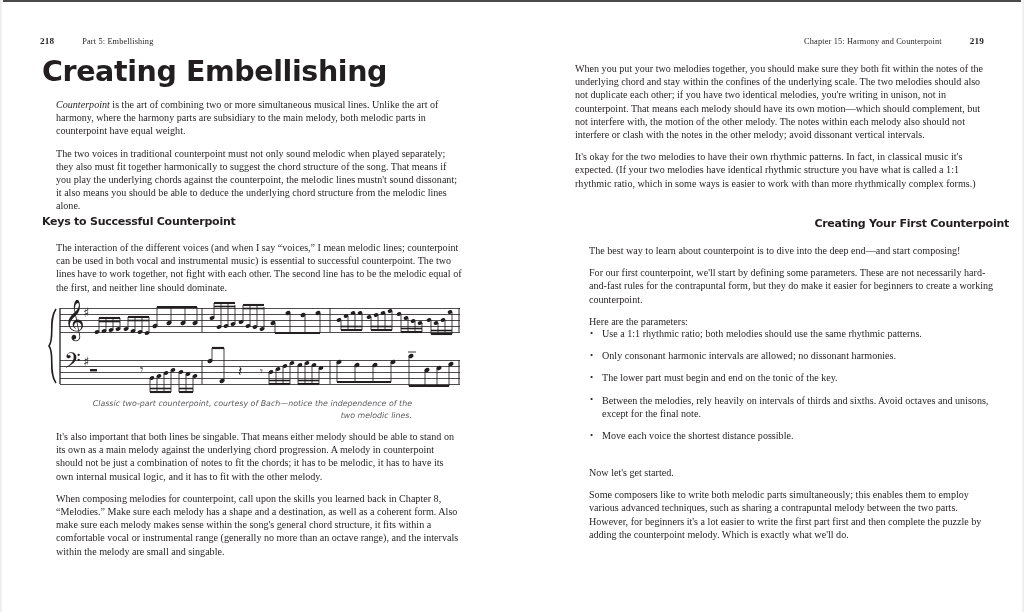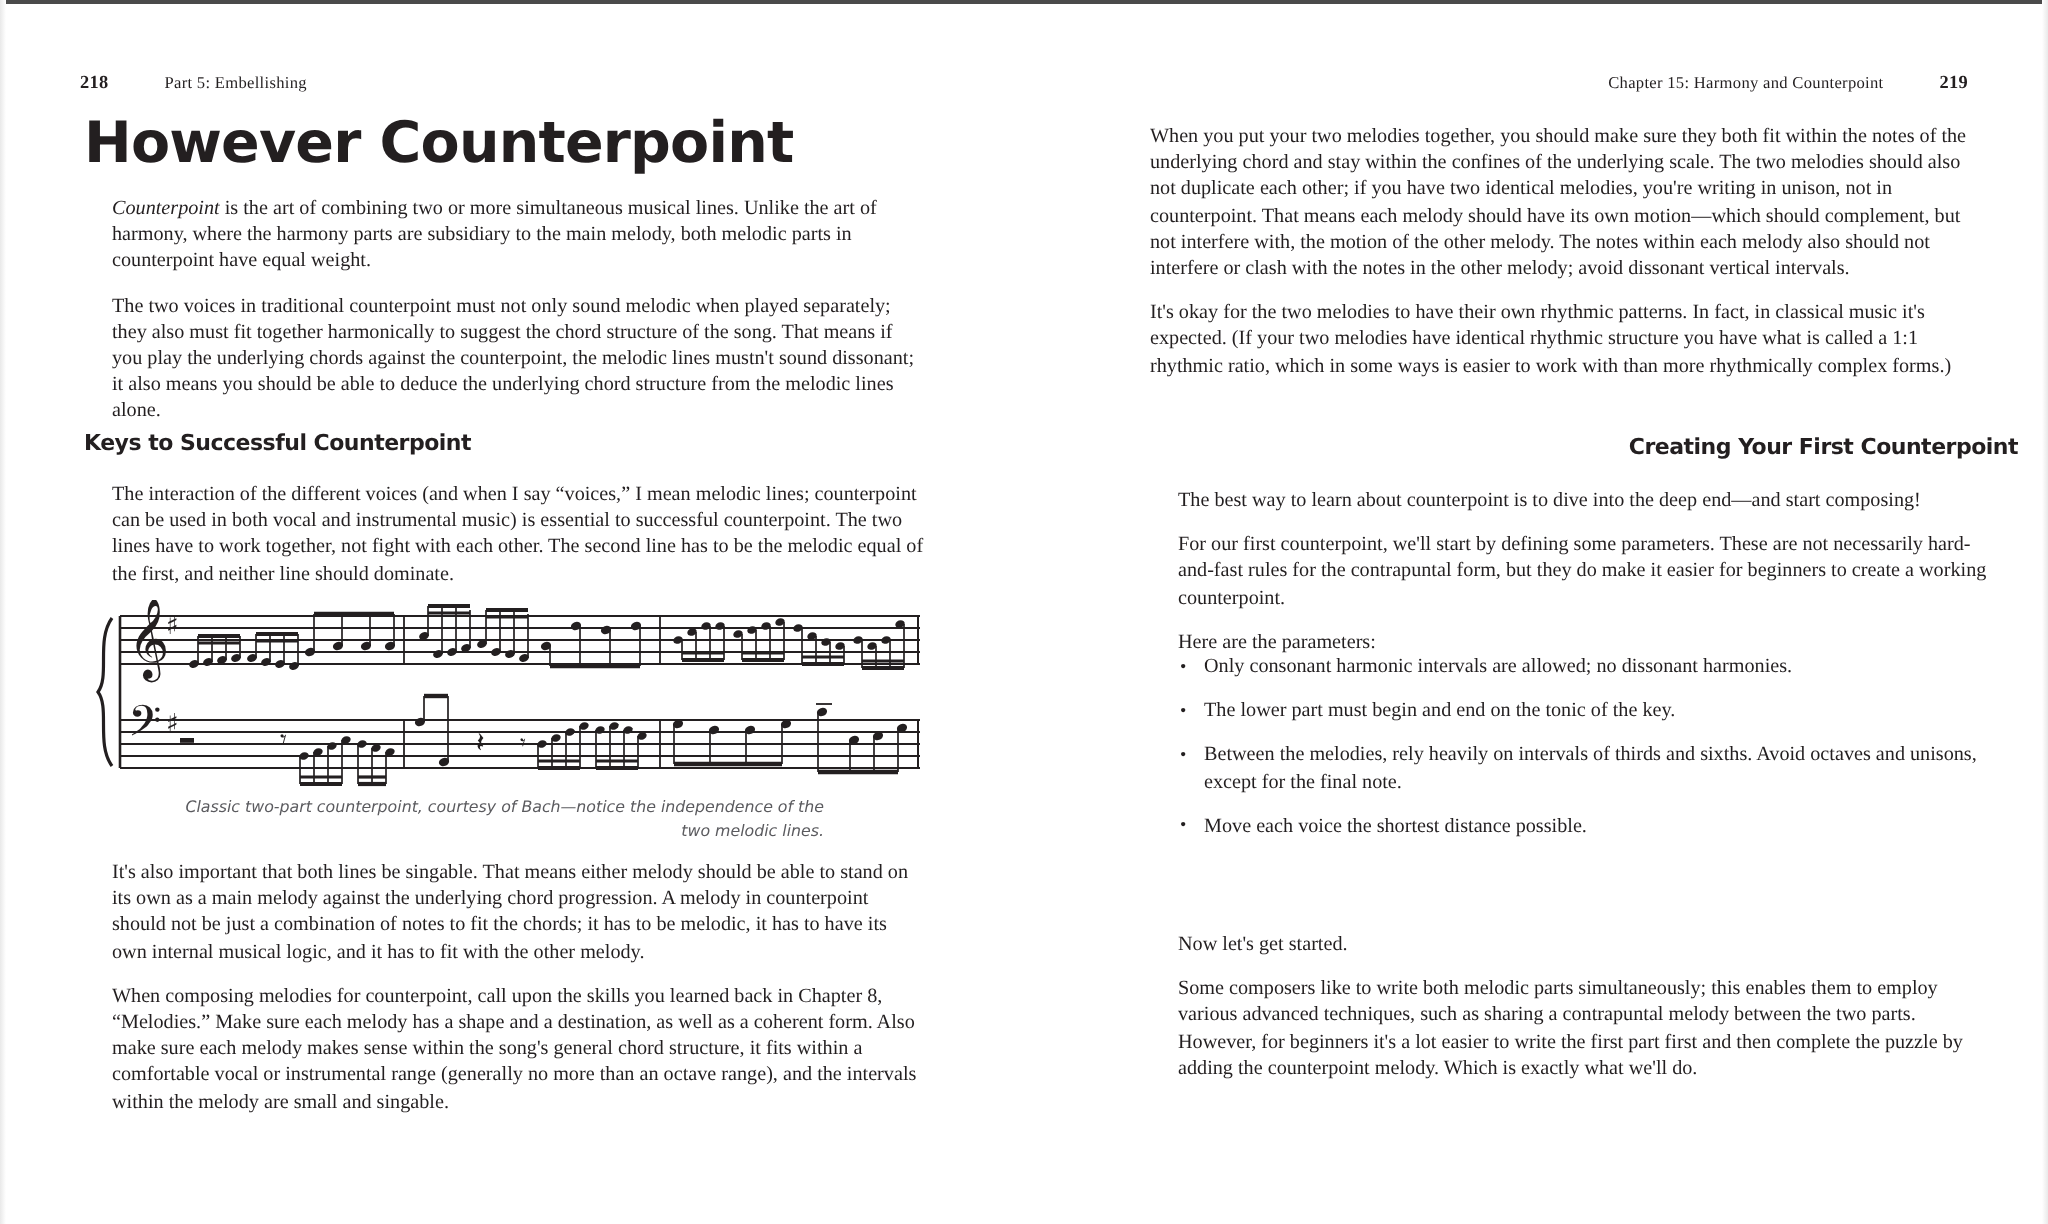--- a/index.html
+++ b/index.html
@@ -167,21 +167,21 @@
   <div class="top-rule"></div>
   <div class="edge-left"></div>
   <div class="edge-right"></div>
 
   <div class="page page-left">
 
     <div class="runhead runhead-left">
       <span class="folio">218</span><span>Part 5: Embellishing</span>
     </div>
 
-    <h1 class="chapter-title">However Counterpoint</h1>
+    <h1 class="chapter-title">Creating Embellishing</h1>
 
     <div class="col" style="left:42px; top:98px; width:420px;">
       <p class="body indent"><em>Counterpoint</em><span> is the art of combining two or more simultaneous musical lines. Unlike the art of harmony, where the harmony parts are subsidiary to the main melody, both melodic parts in counterpoint have equal weight.</span></p>
       <p class="body indent">The two voices in traditional counterpoint must not only sound melodic when played separately; they also must fit together harmonically to suggest the chord structure of the song. That means if you play the underlying chords against the counterpoint, the melodic lines mustn't sound dissonant; it also means you should be able to deduce the underlying chord structure from the melodic lines alone.</p>
     </div>
 
     <div class="col" style="left:42px; top:216px; width:420px;">
       <h2 class="section-title">Keys to Successful Counterpoint</h2>
     </div>
 
@@ -434,20 +434,21 @@
     </div>
 
     <div class="col" style="left:63px; top:244px; width:420px;">
       <p class="body indent">The best way to learn about counterpoint is to dive into the deep end—and start composing!</p>
       <p class="body indent">For our first counterpoint, we'll start by defining some parameters. These are not necessarily hard-and-fast rules for the contrapuntal form, but they do make it easier for beginners to create a working counterpoint.</p>
       <p class="body indent">Here are the parameters:</p>
     </div>
 
     <div class="col" style="left:77px; top:327px; width:400px;">
       <ul class="bullets">
+        <li>Use a 1:1 rhythmic ratio; both melodies should use the same rhythmic patterns.</li>
         <li>Only consonant harmonic intervals are allowed; no dissonant harmonies.</li>
         <li>The lower part must begin and end on the tonic of the key.</li>
         <li>Between the melodies, rely heavily on intervals of thirds and sixths. Avoid octaves and unisons, except for the final note.</li>
         <li>Move each voice the shortest distance possible.</li>
       </ul>
     </div>
 
     <div class="col" style="left:63px; top:466px; width:420px;">
       <p class="body indent">Now let's get started.</p>
       <p class="body indent">Some composers like to write both melodic parts simultaneously; this enables them to employ various advanced techniques, such as sharing a contrapuntal melody between the two parts. However, for beginners it's a lot easier to write the first part first and then complete the puzzle by adding the counterpoint melody. Which is exactly what we'll do.</p>

